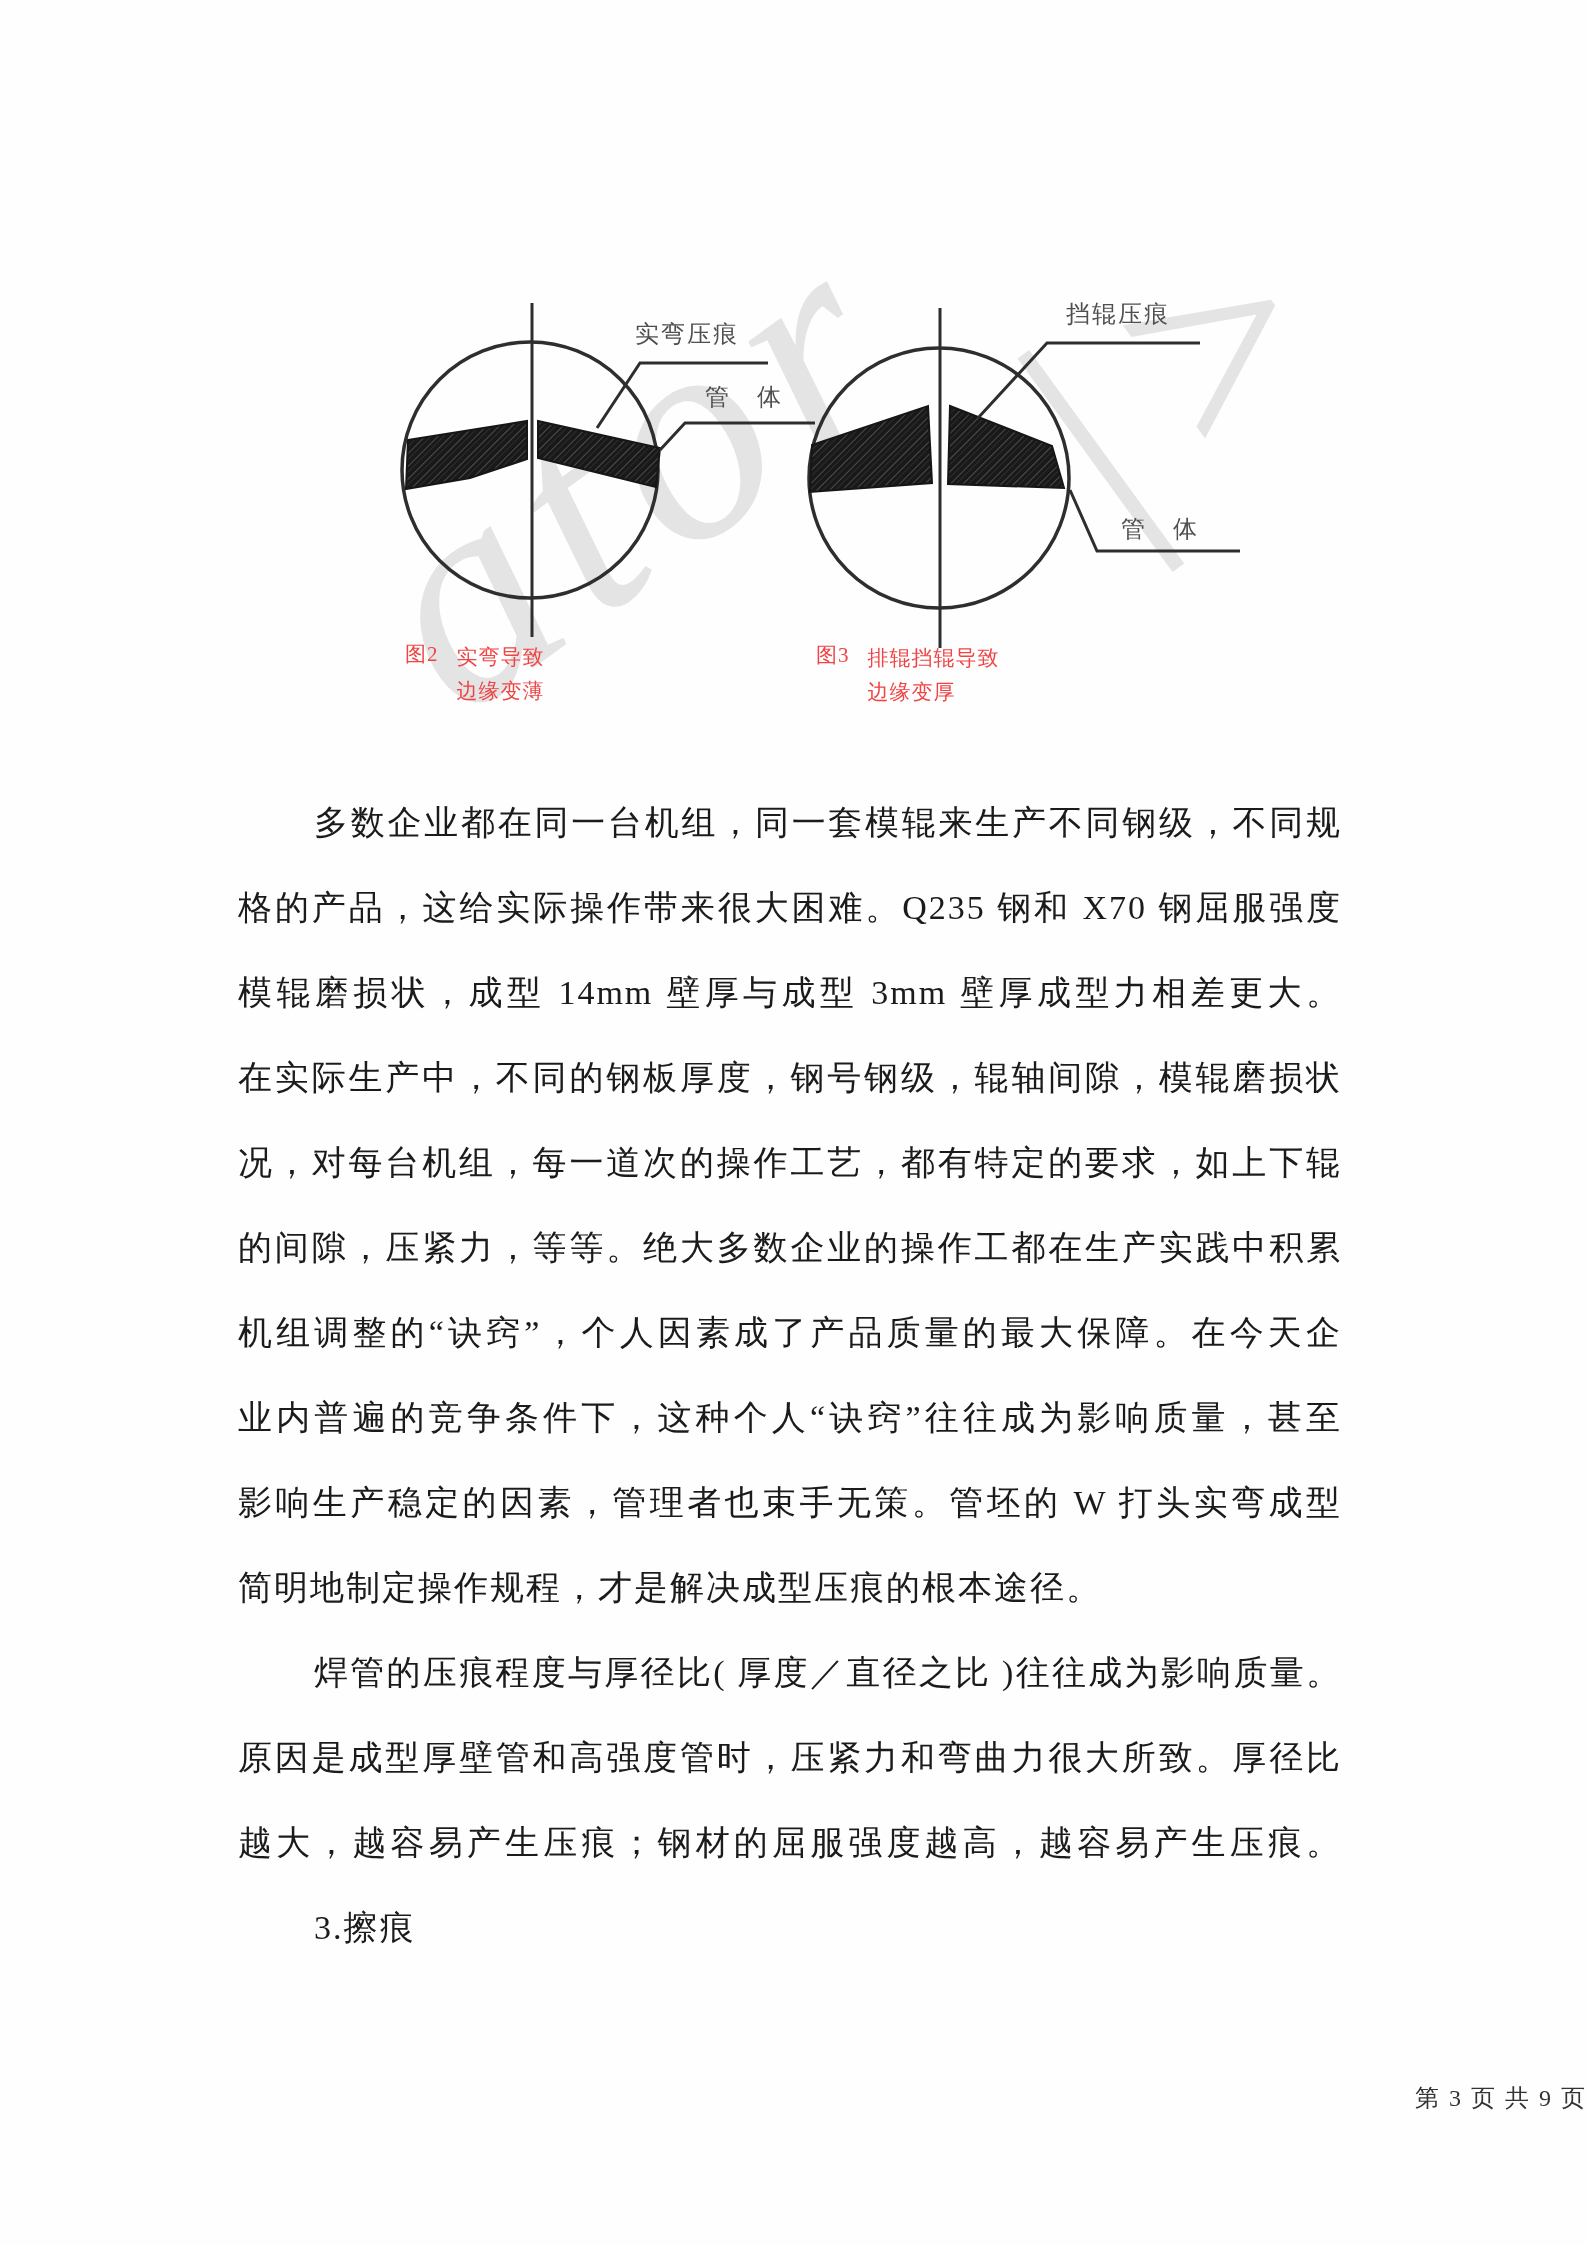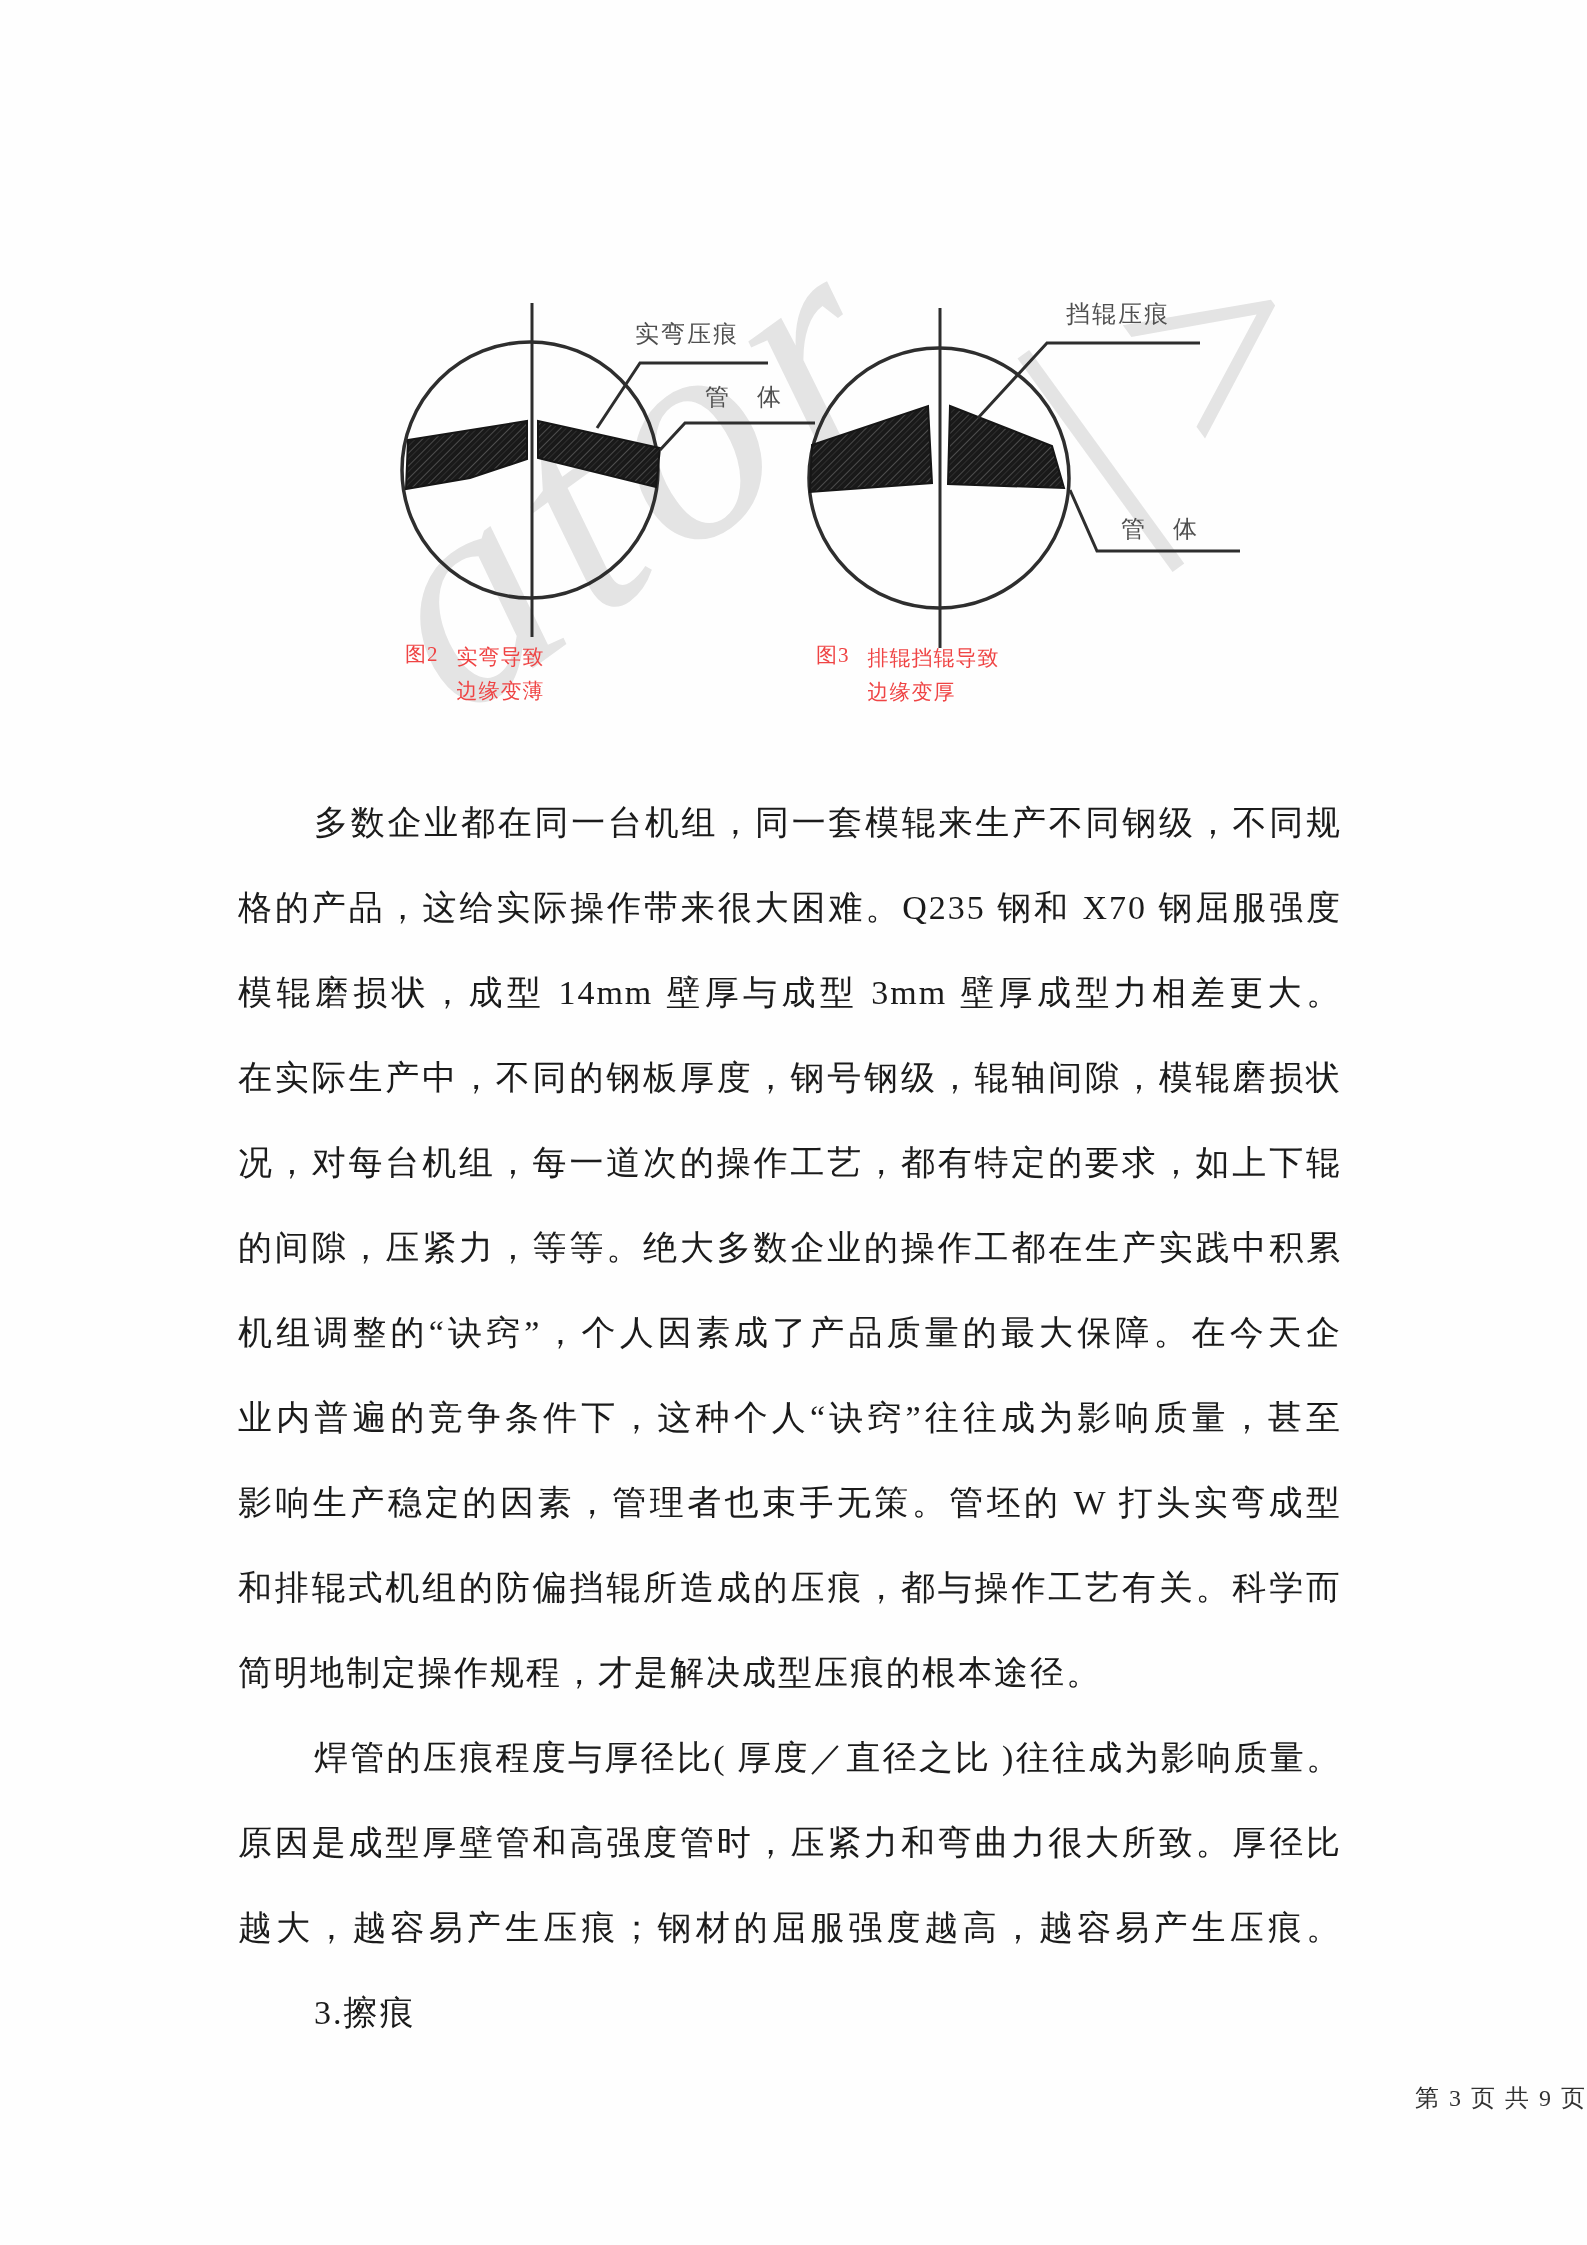--- a/index.html
+++ b/index.html
@@ -118,21 +118,20 @@
   <div class="body-text">
     <div class="ln indent">多数企业都在同一台机组，同一套模辊来生产不同钢级，不同规</div>
     <div class="ln">格的产品，这给实际操作带来很大困难。Q235 钢和 X70 钢屈服强度</div>
     <div class="ln">模辊磨损状，成型 14mm 壁厚与成型 3mm 壁厚成型力相差更大。</div>
     <div class="ln">在实际生产中，不同的钢板厚度，钢号钢级，辊轴间隙，模辊磨损状</div>
     <div class="ln">况，对每台机组，每一道次的操作工艺，都有特定的要求，如上下辊</div>
     <div class="ln">的间隙，压紧力，等等。绝大多数企业的操作工都在生产实践中积累</div>
     <div class="ln">机组调整的“诀窍”，个人因素成了产品质量的最大保障。在今天企</div>
     <div class="ln">业内普遍的竞争条件下，这种个人“诀窍”往往成为影响质量，甚至</div>
     <div class="ln">影响生产稳定的因素，管理者也束手无策。管坯的 W 打头实弯成型</div>
-    <div class="ln">和排辊式机组的防偏挡辊所造成的压痕，都与操作工艺有关。科学而</div>
     <div class="ln end">简明地制定操作规程，才是解决成型压痕的根本途径。</div>
     <div class="ln indent">焊管的压痕程度与厚径比( 厚度／直径之比 )往往成为影响质量。</div>
     <div class="ln">原因是成型厚壁管和高强度管时，压紧力和弯曲力很大所致。厚径比</div>
     <div class="ln">越大，越容易产生压痕；钢材的屈服强度越高，越容易产生压痕。</div>
     <div class="ln end indent">3.擦痕</div>
   </div>
 
   <div class="footer">第 3 页 共 9 页</div>
 
 </div>

